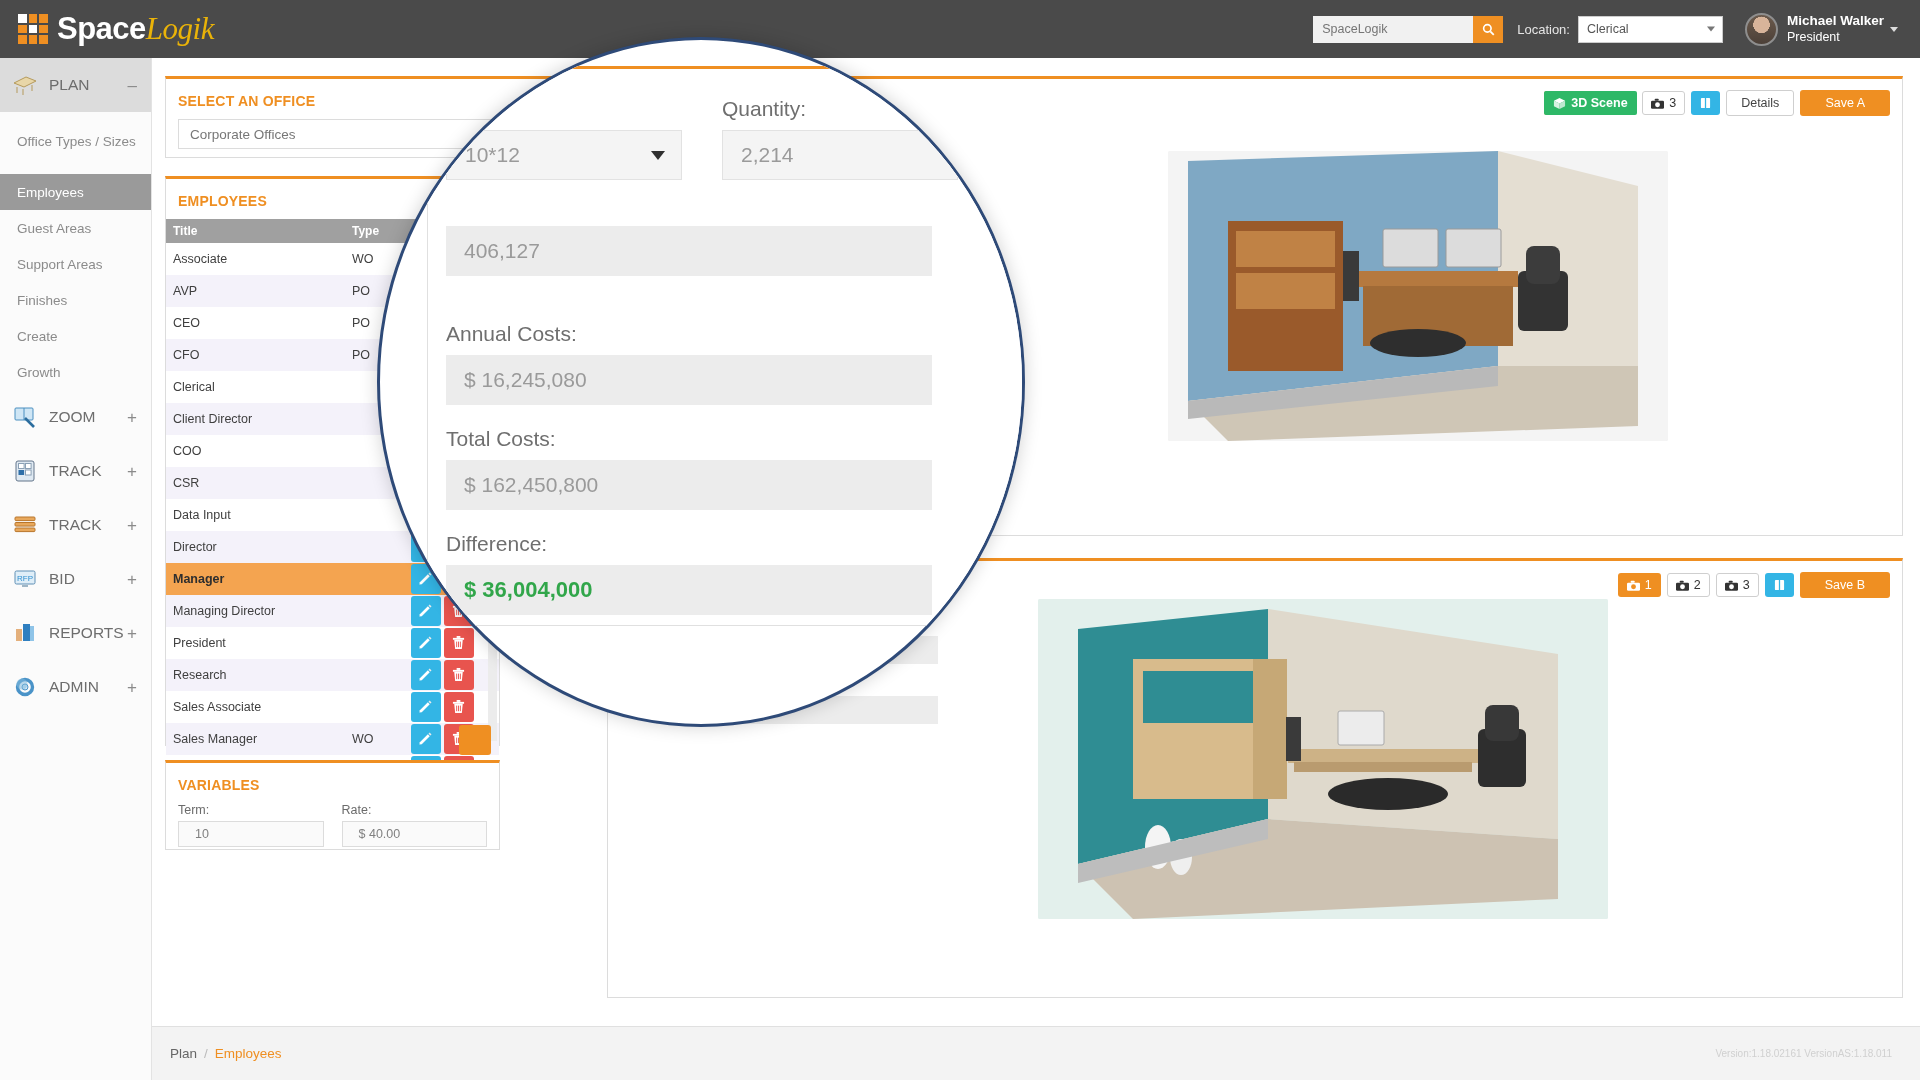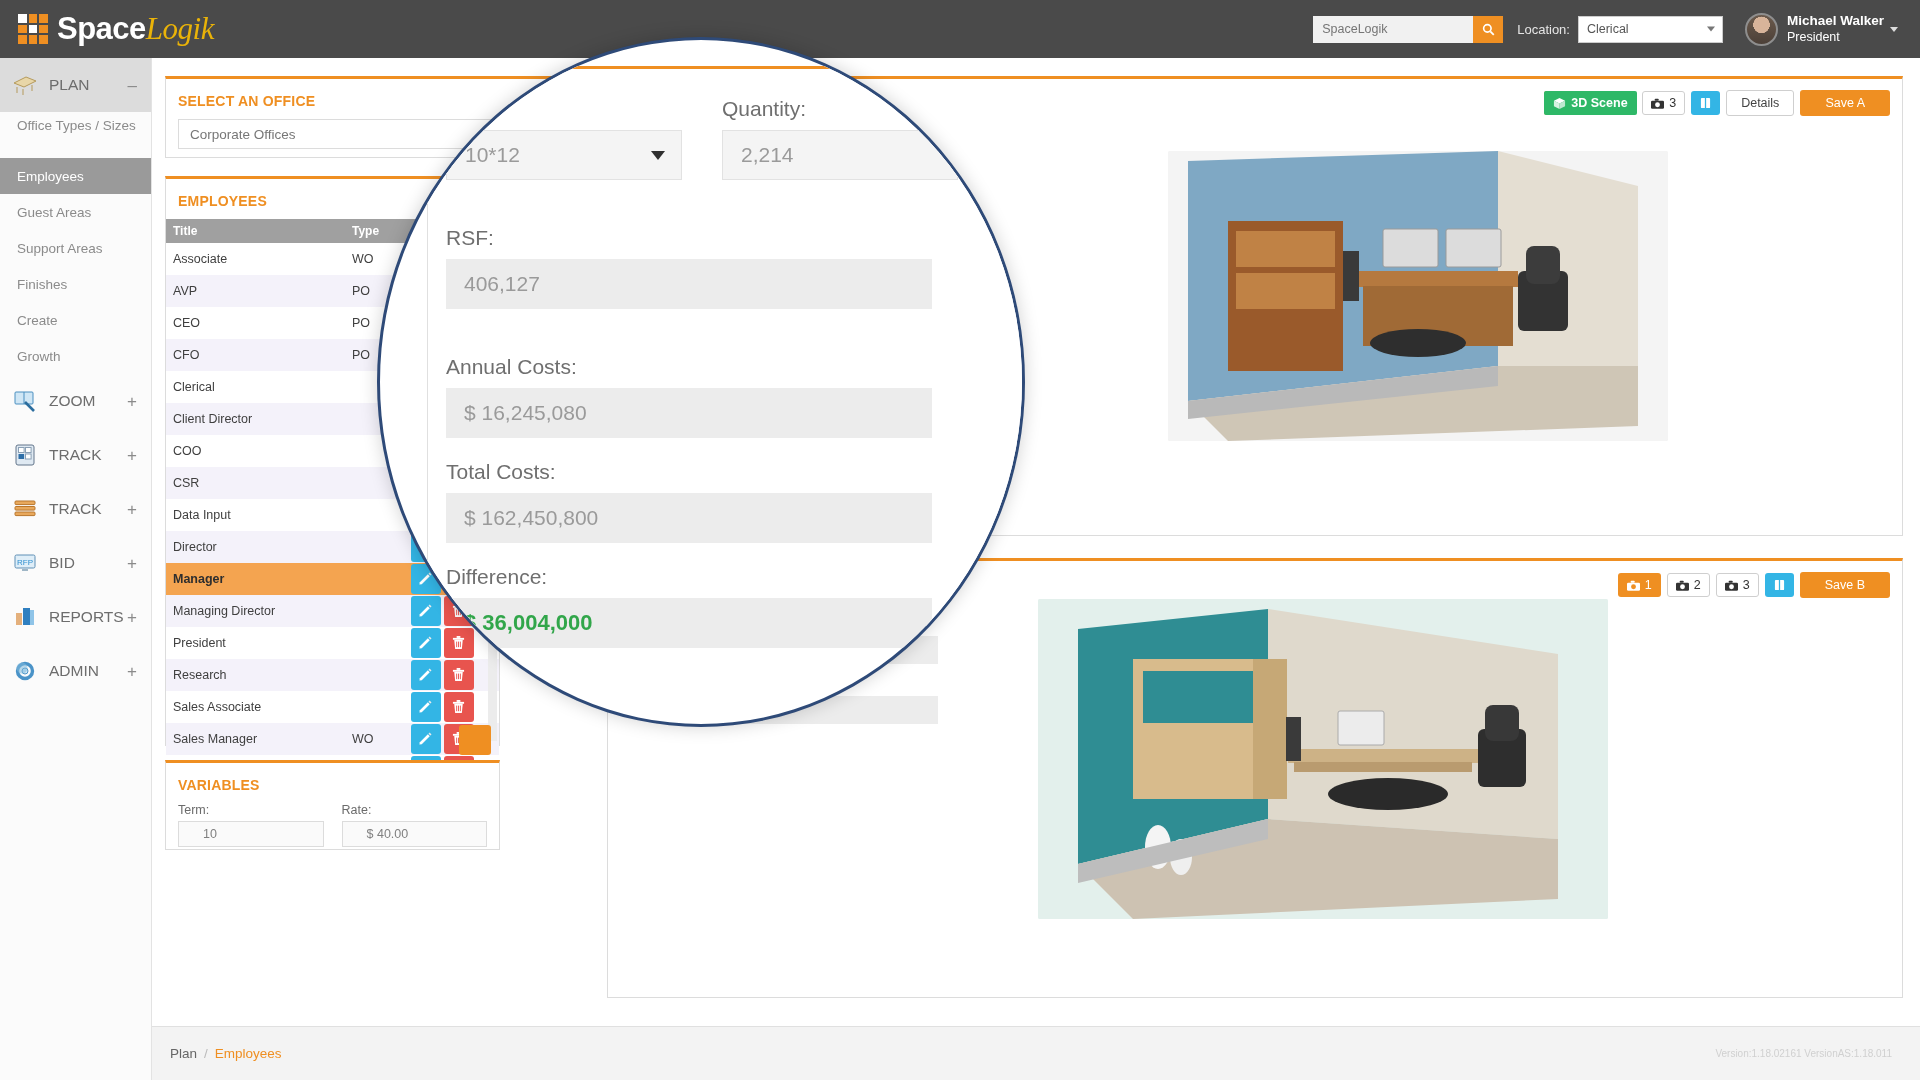--- a/index.html
+++ b/index.html
@@ -78,21 +78,21 @@
   }
   .side-group.active { background: #dcdcdc; }
   .side-group .gicon { width: 26px; height: 26px; margin-right: 11px; flex: none; }
   .side-group .plus {
     position: absolute; right: 14px; color: #8a8a8a; font-size: 17px; line-height: 1;
   }
   .side-sub {
     height: 36px; display: flex; align-items: center; padding-left: 17px;
     color: #8b8b8b; font-size: 13.5px; cursor: pointer;
   }
-  .side-sub.twoline { height: 46px; line-height: 1.25; display: block; padding-top: 6px; }
+  .side-sub.twoline { height: 46px; line-height: 1.25; display: block; padding-top: 6px; margin-top: 16px; }
   .side-sub.selected { background: #9a9a9a; color: #ffffff; }
 
   
   .main { position: absolute; top: 58px; left: 152px; width: 1768px; height: 1022px; background: #ffffff; }
 
   .panel {
     background: #fff; border: 1px solid #dcdcdc; border-top: 3px solid #ef8f22;
     position: absolute;
   }
   .panel-title {
@@ -143,21 +143,21 @@
     position: absolute; right: 8px; bottom: -10px; width: 32px; height: 30px;
     background: #ef8f22; border-radius: 3px;
   }
 
   #panel-variables { left: 13px; top: 702px; width: 335px; height: 90px; }
   .var-row { display: flex; padding: 0 12px; gap: 18px; }
   .var-field { flex: 1; }
   .var-label { color: #6b6b6b; font-size: 12.5px; margin-bottom: 4px; }
   .var-input {
     height: 26px; border: 1px solid #dcdcdc; background: #fafafa; color: #808080;
-    font-size: 12.5px; display: flex; align-items: center; padding: 0 24px;
+    font-size: 12.5px; display: flex; align-items: center; padding: 0 16px;
   }
 
   
   #panel-rooma { left: 455px; top: 18px; width: 1296px; height: 460px; }
   #panel-roomb { left: 455px; top: 500px; width: 1296px; height: 440px; }
   .room-head { display: flex; align-items: flex-start; padding: 11px 12px 0 12px; }
   .room-title { color: #ef8f22; font-weight: bold; font-size: 19px; }
   .room-tools { margin-left: auto; display: flex; align-items: center; gap: 6px; }
   .tbtn {
     height: 24px; border-radius: 3px; display: flex; align-items: center;
@@ -822,21 +822,20 @@
             <span class="caret"></span>
           </div>
         </div>
         <div>
           <div class="lz-label">Quantity:</div>
           <div class="lz-box sel" style="width:236px;">2,214</div>
         </div>
       </div>
 
       <div class="lz-stack lz-gap-lg">
-        <div class="lz-label">RSF:</div>
         <div class="lz-box" style="width:486px;">406,127</div>
       </div>
 
       <div class="lz-stack lz-gap-lg">
         <div class="lz-label">Annual Costs:</div>
         <div class="lz-box" style="width:486px;">$ 16,245,080</div>
       </div>
 
       <div class="lz-stack lz-gap-sm">
         <div class="lz-label">Total Costs:</div>

